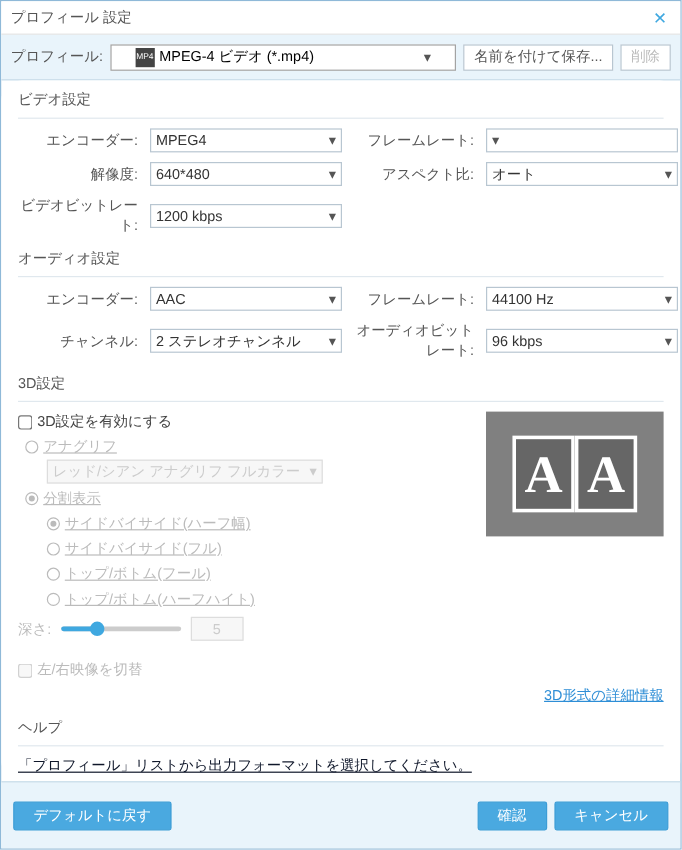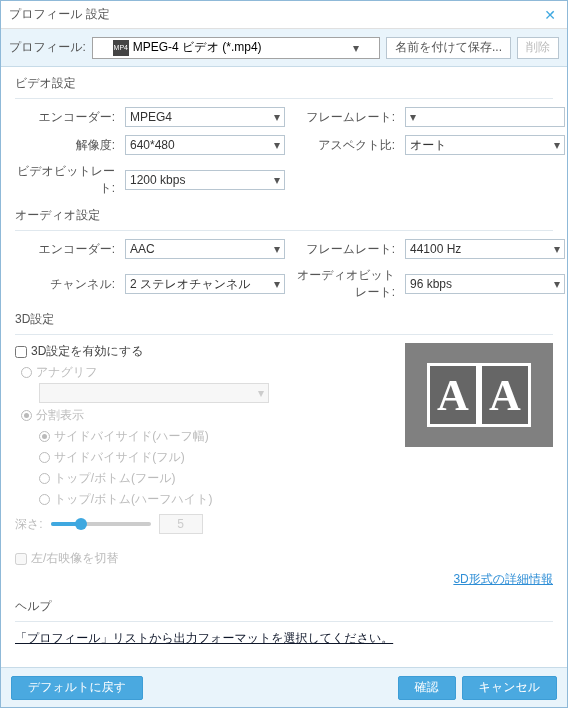--- a/index.html
+++ b/index.html
@@ -24,40 +24,40 @@
 
 .grid { display:grid; grid-template-columns: 100px 160px 100px 160px; column-gap:10px; row-gap:8px; align-items:center; }
 .grid label { color:#555; text-align:right; }
 .sel { display:flex;align-items:center; height:20px; border:1px solid #b8c6d1; background:#fff; padding:0 4px; width:160px;}
 .sel .val{flex:1; color:#333;}
 .sel .caret{color:#555;}
 
 .group3d { position:relative; }
 .chk { display:flex; align-items:center; gap:4px; color:#444; margin:4px 0; }
 .chk.disabled, .radio.disabled, .disabled-text { color:#bbb; }
-.radio { display:flex;align-items:center; gap:4px; margin:4px 0 2px 6px; }
+.radio { display:flex;align-items:center; gap:4px; margin:4px 0 2px 6px;text-decoration:underline; }
 .radio .dot{width:11px;height:11px;border:1px solid #bbb;border-radius:50%;display:inline-flex;align-items:center;justify-content:center;}
 .radio .dot.checked::after{content:"";width:5px;height:5px;border-radius:50%;background:#bbb;}
 .sub-radio { margin-left: 24px; }
 .sel-dis { display:flex;align-items:center;height:20px;border:1px solid #ddd;background:#f7f7f7;color:#ccc;padding:0 4px;width:230px;}
 
 .depth-row{display:flex;align-items:center;gap:8px;margin:6px 0 16px;}
 .depth-row label{color:#bbb;}
 .slider-track{width:100px;height:4px;background:#ccc;position:relative;border-radius:2px;}
 .slider-fill{position:absolute;left:0;top:0;height:100%;width:30%;background:#3fa8e0;border-radius:2px;}
 .slider-thumb{position:absolute;left:30%;top:-4px;width:12px;height:12px;border-radius:50%;background:#3fa8e0;transform:translateX(-50%);}
 .spinner{display:flex;align-items:center;border:1px solid #ddd;height:20px;width:44px;color:#ccc;justify-content:center;background:#f7f7f7;}
 
 .link { color:#2e8ed6; text-decoration:underline; cursor:pointer; }
 
 .preview { position:absolute; right:0; top:32px; width:148px; height:104px; background:#808080; display:flex;align-items:center;justify-content:center; }
 .preview .aa{display:flex;gap:0;}
 .preview .a{width:52px;height:64px;background:#666;border:3px solid #fff;display:flex;align-items:center;justify-content:center;color:#fff;font-size:44px;font-weight:bold;font-family:serif;}
 
-.footer{height:40px;display:flex;align-items:center;padding:0 10px;background:#e9f4fb;border-top:1px solid #c7dbe8;gap:6px;}
+.footer{height:56px;display:flex;align-items:center;padding:0 10px;background:#e9f4fb;border-top:1px solid #c7dbe8;gap:6px;}
 .footer .spacer{flex:1;}
 .btn{height:24px;padding:0 16px;border:1px solid #3d9dd6;background:#4aa9e0;color:#fff;display:flex;align-items:center;cursor:pointer;border-radius:2px;}
 
 input[type=checkbox]{width:12px;height:12px;}
 </style>
 </head>
 <body>
 
 <div class="titlebar">
   <span class="title">プロフィール 設定</span>
@@ -155,20 +155,21 @@
       <input type="checkbox" style="">
       <span>3D設定を有効にする</span>
     </div>
 
     <div class="radio disabled">
       <span class="dot"></span>
         <span>アナグリフ</span>
     </div>
     <div style="margin-left:24px;">
       <div class="sel-dis">
+        <span class="val">レッド/シアン アナグリフ フルカラー</span>
           <span class="caret" style="margin-left:auto">▾</span>
       </div>
     </div>
 
     <div class="radio disabled">
       <span class="dot checked"></span>
         <span>分割表示</span>
     </div>
     <div class="radio disabled sub-radio">
         <span class="dot checked"></span>

